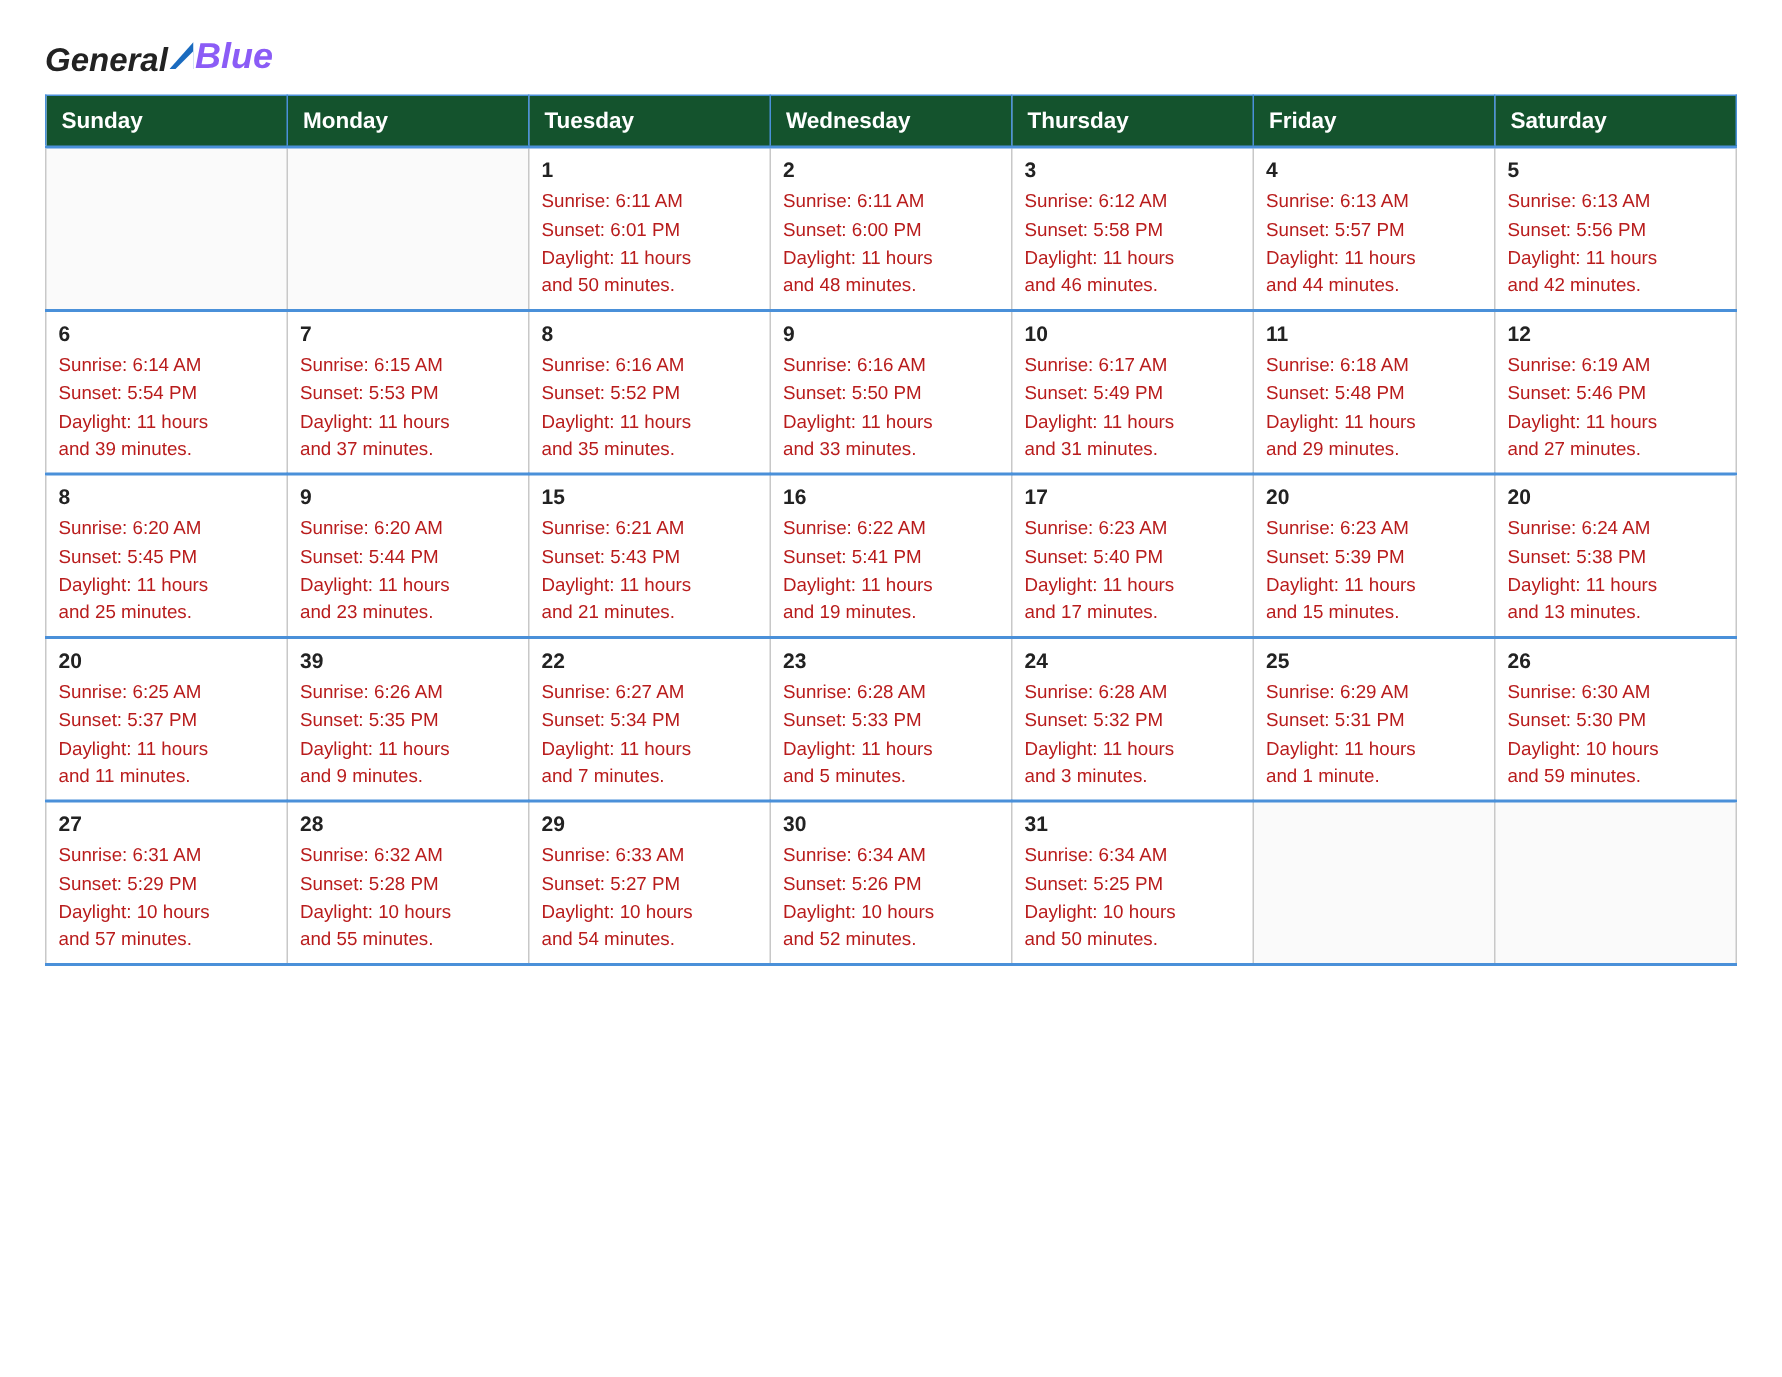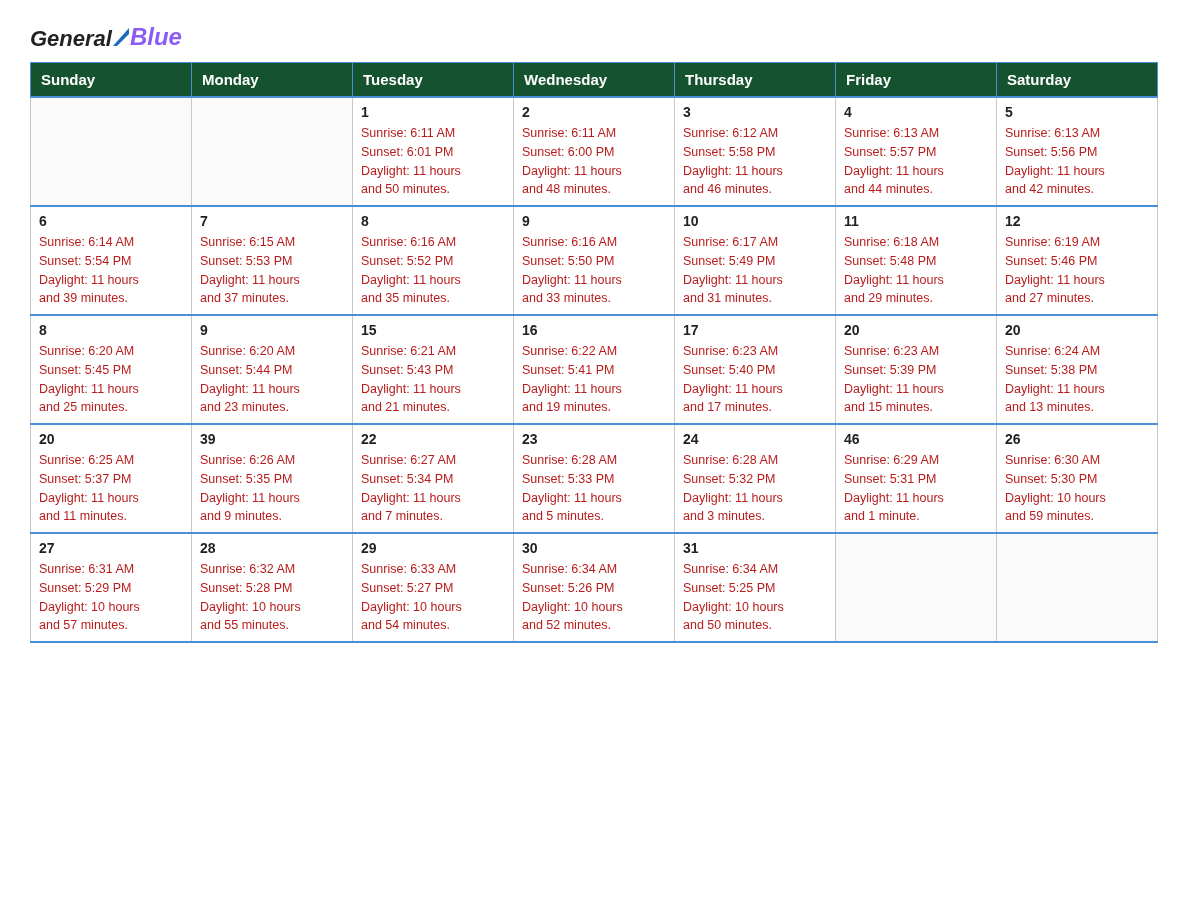--- a/index.html
+++ b/index.html
@@ -205,21 +205,21 @@
         </td>
         <td>
           <div class="day-number">23</div>
           <div class="day-info">Sunrise: 6:28 AM<br>Sunset: 5:33 PM<br>Daylight: 11 hours<br>and 5 minutes.</div>
         </td>
         <td>
           <div class="day-number">24</div>
           <div class="day-info">Sunrise: 6:28 AM<br>Sunset: 5:32 PM<br>Daylight: 11 hours<br>and 3 minutes.</div>
         </td>
         <td>
-          <div class="day-number">46</div>
+          <div class="day-number">25</div>
           <div class="day-info">Sunrise: 6:29 AM<br>Sunset: 5:31 PM<br>Daylight: 11 hours<br>and 1 minute.</div>
         </td>
         <td>
           <div class="day-number">26</div>
           <div class="day-info">Sunrise: 6:30 AM<br>Sunset: 5:30 PM<br>Daylight: 10 hours<br>and 59 minutes.</div>
         </td>
       </tr>
       <tr>
         <td>
           <div class="day-number">27</div>

